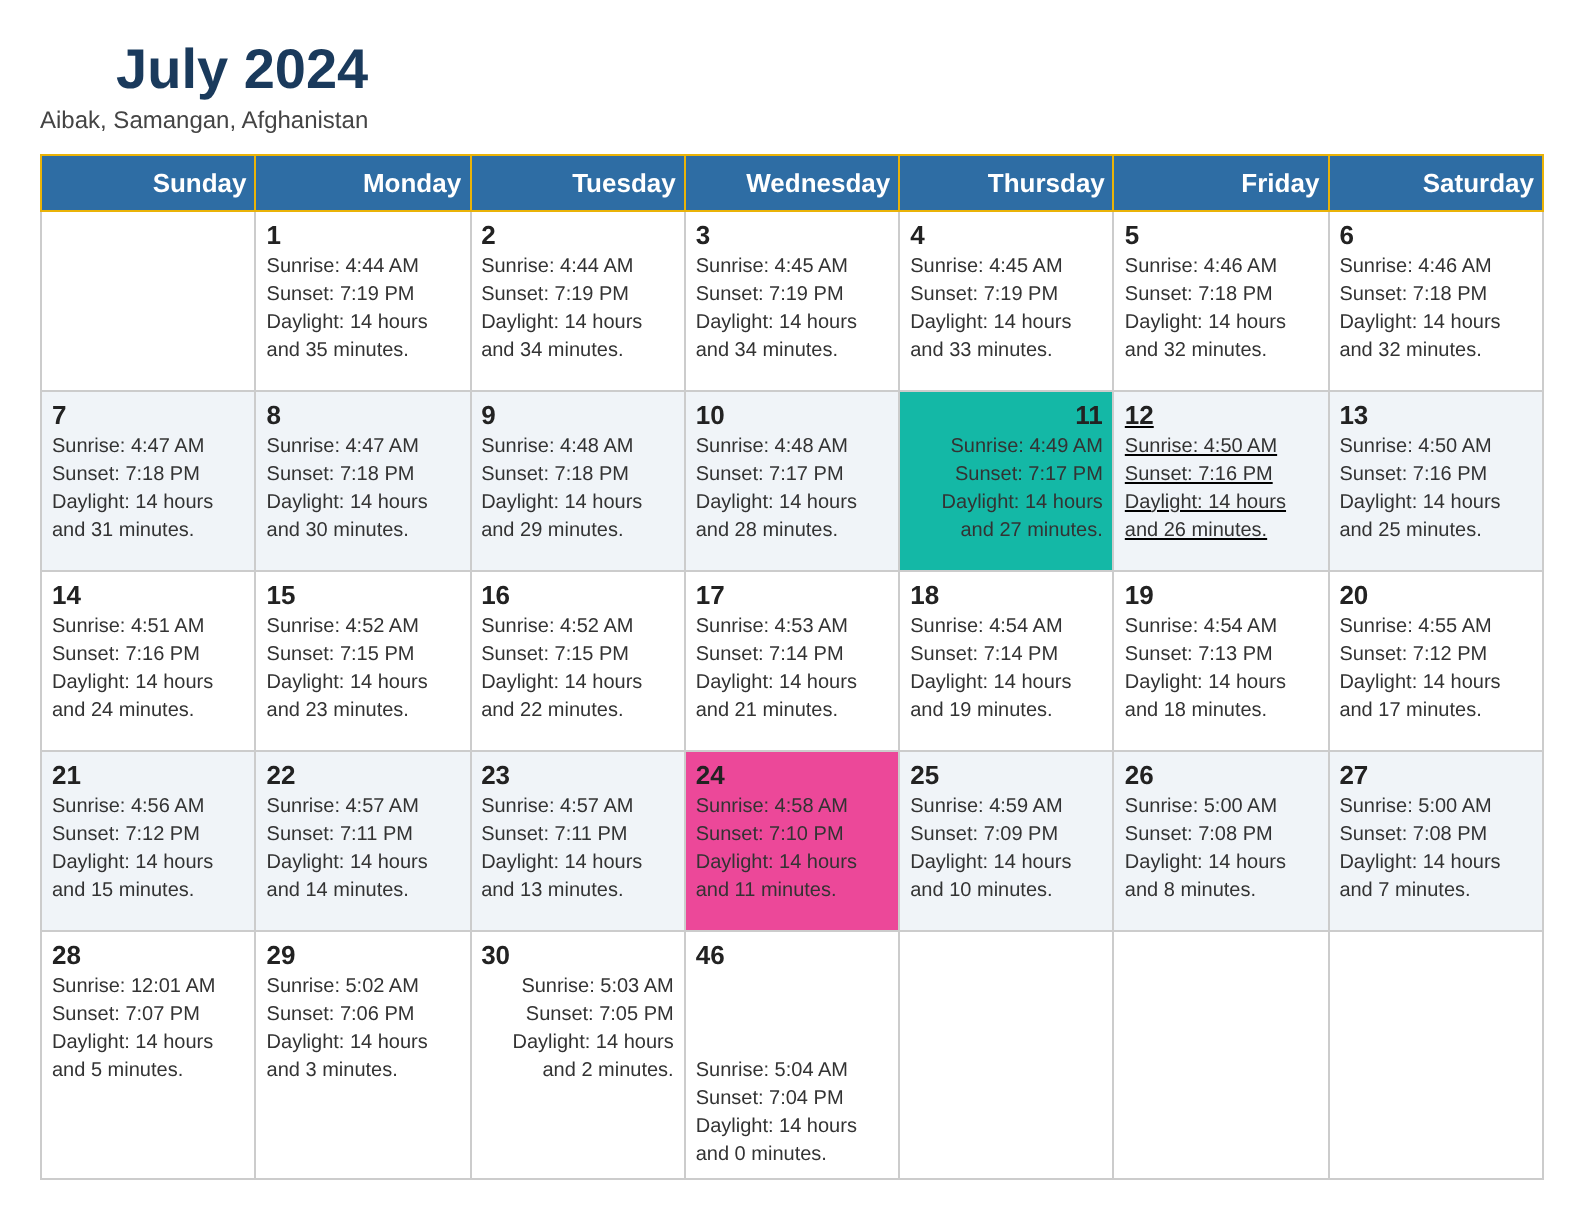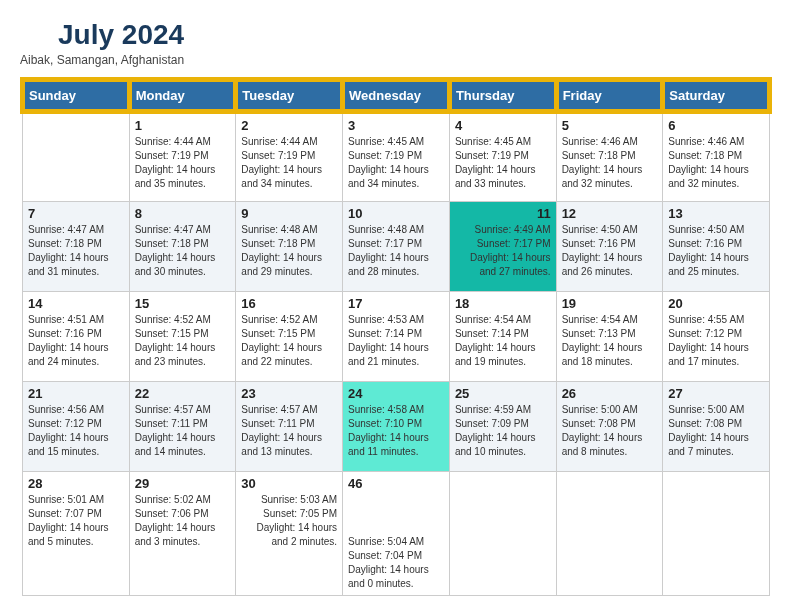--- a/index.html
+++ b/index.html
@@ -41,23 +41,23 @@
     }
     .calendar {
       width: 100%;
       border-collapse: collapse;
       font-size: 11px;
     }
     .calendar th {
       background-color: #2e6da4;
       color: #fff;
       padding: 6px 4px;
-      text-align: left;
+      text-align: right;
       font-size: 13px;
-      border: 5px solid #eab308;
+      border: 1px solid #eab308;
     }
     .calendar td {
       border: 1px solid #ccc;
       vertical-align: top;
       padding: 4px 5px;
       height: 90px;
       width: 107px;
     }
     .day-number {
       font-weight: bold;
@@ -171,21 +171,21 @@
 Daylight: 14 hours
 and 28 minutes.</div>
         </td>
         <td style="background-color: #14b8a6; text-align: right;">
           <div class="day-number">11</div>
           <div class="day-info" style="white-space: pre-line;">Sunrise: 4:49 AM
 Sunset: 7:17 PM
 Daylight: 14 hours
 and 27 minutes.</div>
         </td>
-        <td style="background-color: rgb(240, 244, 248);">
+        <td style="background-color: rgb(240, 244, 248); text-decoration: underline;">
           <div class="day-number">12</div>
           <div class="day-info" style="white-space: pre-line;">Sunrise: 4:50 AM
 Sunset: 7:16 PM
 Daylight: 14 hours
 and 26 minutes.</div>
         </td>
         <td style="background-color: rgb(240, 244, 248);">
           <div class="day-number">13</div>
           <div class="day-info" style="white-space: pre-line;">Sunrise: 4:50 AM
 Sunset: 7:16 PM
@@ -259,21 +259,21 @@
 Daylight: 14 hours
 and 14 minutes.</div>
         </td>
         <td style="background-color: rgb(240, 244, 248);">
           <div class="day-number">23</div>
           <div class="day-info" style="white-space: pre-line;">Sunrise: 4:57 AM
 Sunset: 7:11 PM
 Daylight: 14 hours
 and 13 minutes.</div>
         </td>
-        <td style="background-color: #5eead4;">
+        <td style="background-color: #ec4899;">
           <div class="day-number">24</div>
           <div class="day-info" style="white-space: pre-line;">Sunrise: 4:58 AM
 Sunset: 7:10 PM
 Daylight: 14 hours
 and 11 minutes.</div>
         </td>
         <td style="background-color: rgb(240, 244, 248);">
           <div class="day-number">25</div>
           <div class="day-info" style="white-space: pre-line;">Sunrise: 4:59 AM
 Sunset: 7:09 PM
@@ -291,21 +291,21 @@
           <div class="day-number">27</div>
           <div class="day-info" style="white-space: pre-line;">Sunrise: 5:00 AM
 Sunset: 7:08 PM
 Daylight: 14 hours
 and 7 minutes.</div>
         </td>
       </tr>
       <tr style="background-color: rgb(255, 255, 255);">
         <td style="background-color: rgb(255, 255, 255);">
           <div class="day-number">28</div>
-          <div class="day-info" style="white-space: pre-line;">Sunrise: 5:01 AM
+          <div class="day-info" style="white-space: pre-line;">Sunrise: 12:01 AM
 Sunset: 7:07 PM
 Daylight: 14 hours
 and 5 minutes.</div>
         </td>
         <td style="background-color: rgb(255, 255, 255);">
           <div class="day-number">29</div>
           <div class="day-info" style="white-space: pre-line;">Sunrise: 5:02 AM
 Sunset: 7:06 PM
 Daylight: 14 hours
 and 3 minutes.</div>

